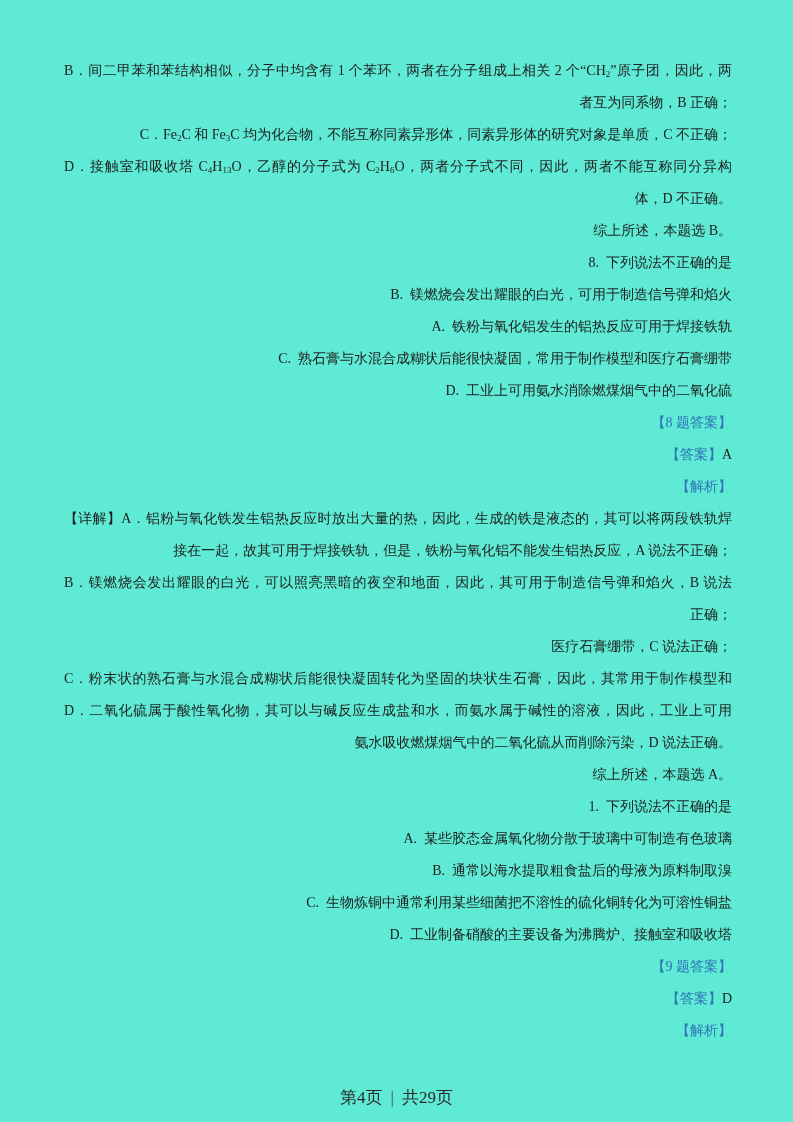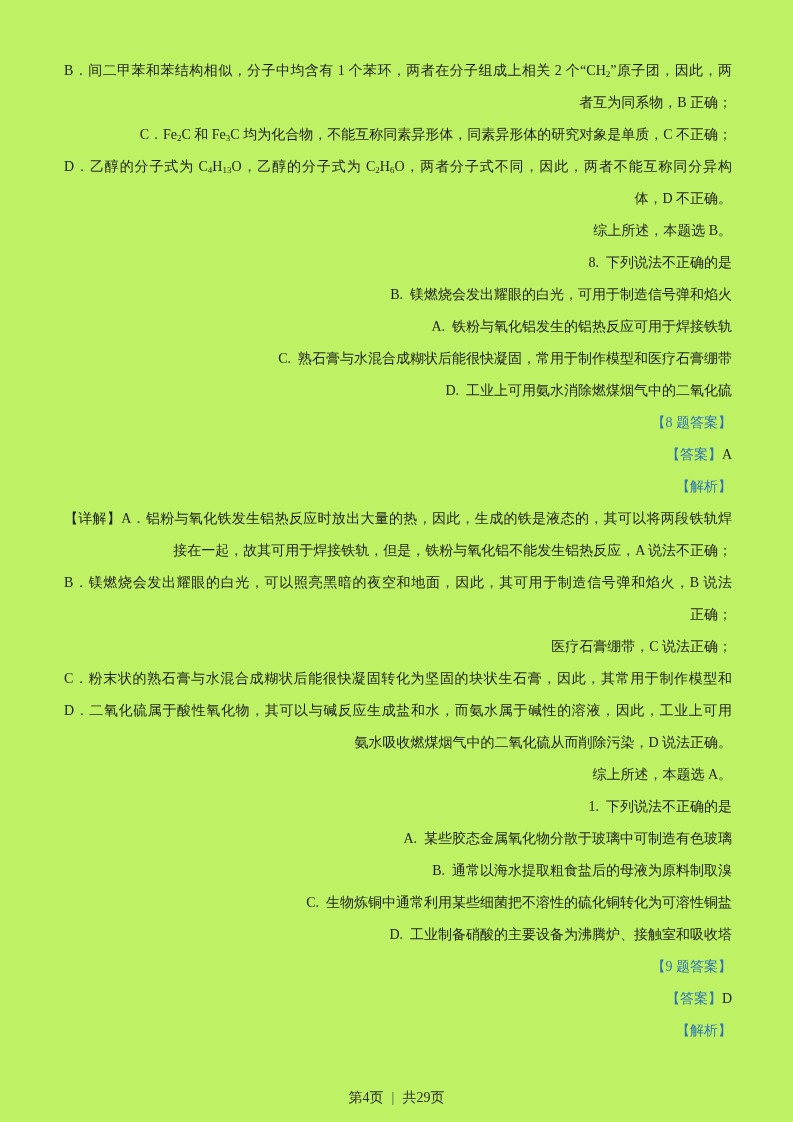--- a/index.html
+++ b/index.html
@@ -4,21 +4,21 @@
 <style>
   html, body {
     margin: 0;
     padding: 0;
     background: #ffffff;
   }
   .page {
     position: relative;
     width: 793px;
     height: 1122px;
-    background: #bef264;
+    background: #5eead4;
     overflow: hidden;
     font-family: "Liberation Serif", serif;
   }
   .content {
     position: absolute;
     left: 64px;
     top: 55px;
     width: 668px;
     font-size: 14px;
     color: #1e1e1e;
@@ -45,40 +45,40 @@
     margin-top: 36px;
   }
   .footer {
     position: absolute;
     left: 0;
     right: 0;
     top: 1087px;
     height: 22px;
     line-height: 22px;
     text-align: center;
-    font-size: 14px;
+    font-size: 17px;
     color: #2b2b2b;
     font-family: "Liberation Serif", serif;
   }
   .footer span {
     margin: 0 4px;
   }
   .footer .sep {
     color: #44505e;
   }
 </style>
 </head>
 <body>
 
 <div class="page">
   <div class="content">
       <div class="line full"><span>B．间二甲苯和苯结构相似，分子中均含有 1 个苯环，两者在分子组成上相关 2 个“CH</span><sub>2</sub><span>”原子团，因此，两</span></div>
       <div class="line"><span>者互为同系物，B 正确；</span></div>
       <div class="line"><span>C．Fe</span><sub>2</sub><span>C 和 Fe</span><sub>3</sub><span>C 均为化合物，不能互称同素异形体，同素异形体的研究对象是单质，C 不正确；</span></div>
-      <div class="line full"><span>D．乙醇的分子式为 C</span><sub>4</sub><span>H</span><sub>13</sub><span>O，乙醇的分子式为 C</span><sub>2</sub><span>H</span><sub>6</sub><span>O，两者分子式不同，因此，两者不能互称同分异构</span></div>
+      <div class="line full"><span>D．接触室和吸收塔 C</span><sub>4</sub><span>H</span><sub>13</sub><span>O，乙醇的分子式为 C</span><sub>2</sub><span>H</span><sub>6</sub><span>O，两者分子式不同，因此，两者不能互称同分异构</span></div>
       <div class="line"><span>体，D 不正确。</span></div>
       <div class="line"><span>综上所述，本题选 B。</span></div>
       <div class="line"><span>8. 下列说法不正确的是</span></div>
       <div class="line"><span>B. 镁燃烧会发出耀眼的白光，可用于制造信号弹和焰火</span></div>
       <div class="line"><span>A. 铁粉与氧化铝发生的铝热反应可用于焊接铁轨</span></div>
       <div class="line"><span>C. 熟石膏与水混合成糊状后能很快凝固，常用于制作模型和医疗石膏绷带</span></div>
       <div class="line"><span>D. 工业上可用氨水消除燃煤烟气中的二氧化硫</span></div>
       <div class="line"><span class="blue">【8 题答案】</span></div>
       <div class="line"><span class="blue">【答案】</span><span>A</span></div>
       <div class="line"><span class="blue">【解析】</span></div>

